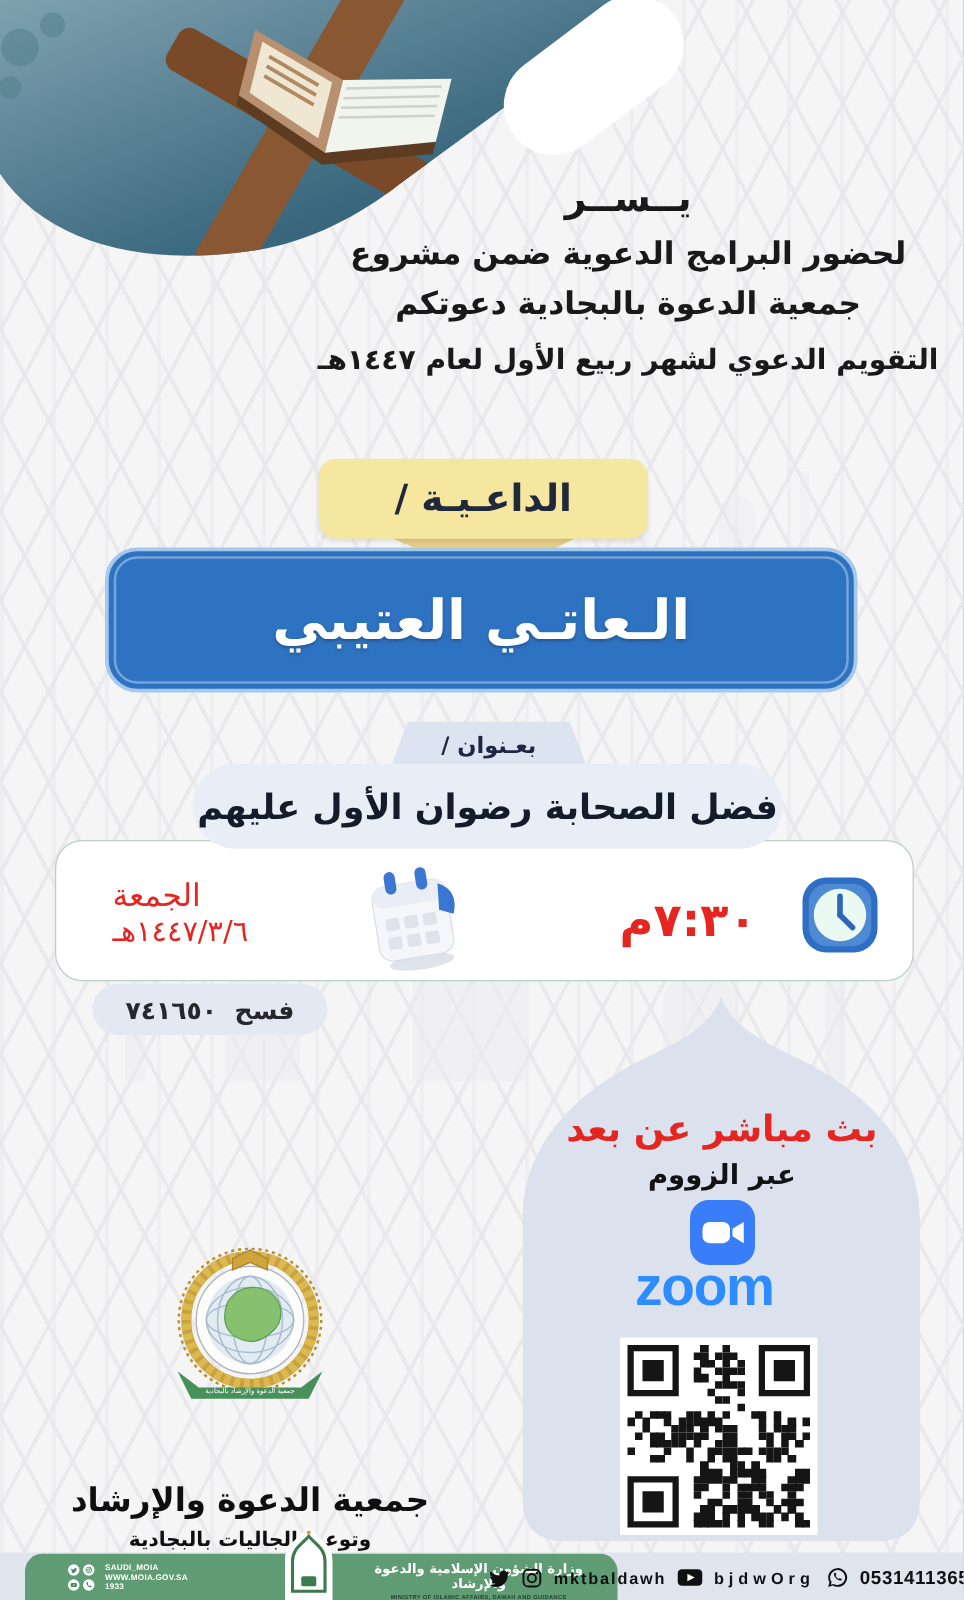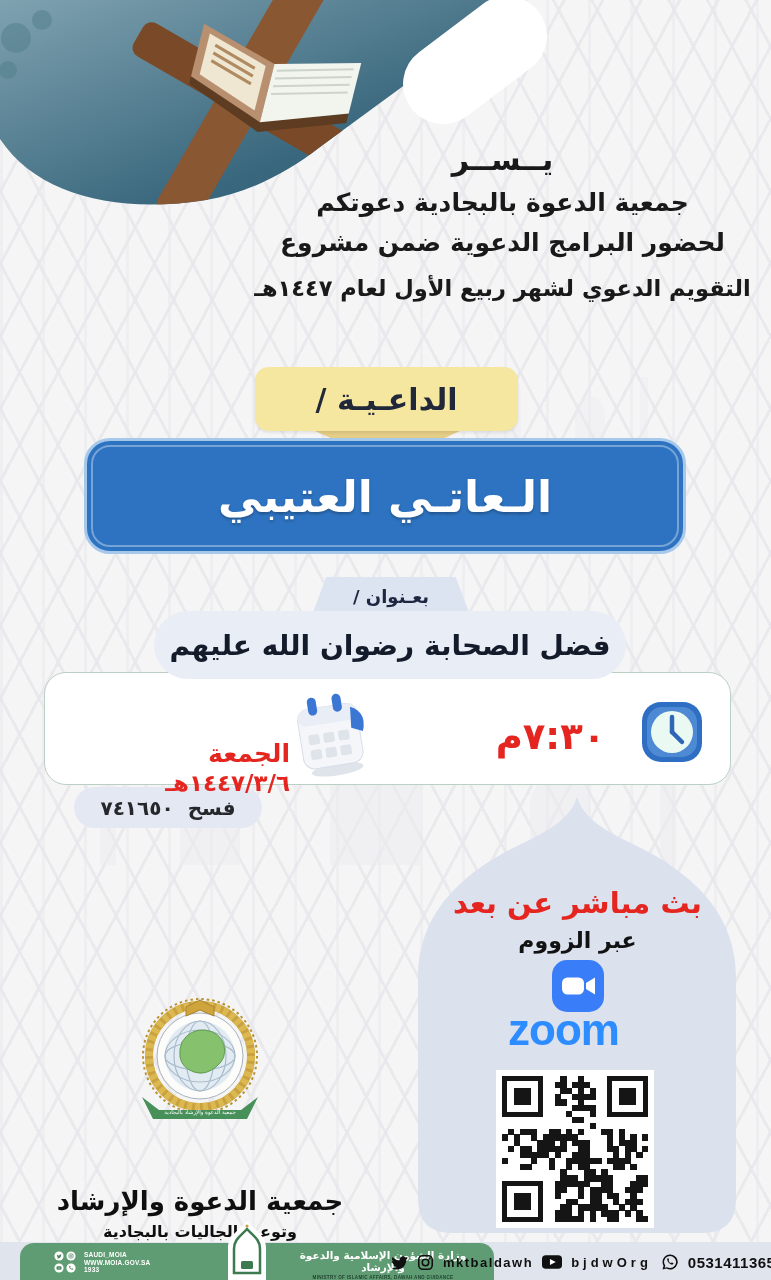--- a/index.html
+++ b/index.html
@@ -35,21 +35,21 @@
   
   .tab-topic{left:312px;top:577px;width:158px;height:38px;background:#dce4f1;
     clip-path:polygon(9% 0,91% 0,100% 100%,0 100%);font-size:18px;font-weight:700;color:#1d2740;z-index:2;}
   .pill-title{left:154px;top:611px;width:472px;height:68px;background:#e9edf6;border-radius:34px;
     font-size:28px;font-weight:700;color:#141c2b;z-index:3;}
 
   
   .schedule{left:44px;top:672px;width:687px;height:113px;background:#fff;border:1.5px solid #bccfc4;
     border-radius:22px;z-index:2;box-sizing:border-box;}
   .time-txt{left:468px;top:715px;width:165px;text-align:center;font-size:37px;font-weight:700;color:#e52620;z-index:3;}
-  .daydate{left:90px;top:739px;width:200px;text-align:right;color:#e52620;font-weight:700;z-index:3;}
+  .daydate{left:90px;top:702px;width:200px;text-align:left;color:#e52620;font-weight:400;z-index:3;}
   .daydate .d1{font-size:25px;}
   .daydate .d2{font-size:23px;margin-top:2px;}
 
   .pill-license{left:74px;top:787px;width:188px;height:41px;background:#e3e8f2;border-radius:21px;
     font-size:20px;font-weight:700;color:#26272b;gap:14px;z-index:2;}
   .bc-head{left:430px;top:886px;width:295px;font-size:29px;font-weight:700;color:#e52620;z-index:4;text-align:center;}
   .bc-sub{left:430px;top:928px;width:295px;font-size:22px;font-weight:700;color:#121212;z-index:4;text-align:center;}
   .zoom-word{left:416px;top:1008px;width:295px;font-size:44px;font-weight:800;color:#2d8cff;z-index:4;
     text-align:center;letter-spacing:-1px;line-height:1;}
   .qr-box{left:496px;top:1070px;width:158px;height:158px;background:#fff;z-index:4;}
@@ -134,38 +134,38 @@
     <g fill="#ececef">
       <path d="M70,120 v-30 a15,15 0 0 1 30,0 v30 z"></path>
       <path d="M145,120 v-48 q0,-19 23,-28 q23,9 23,28 v48 z"></path>
       <path d="M245,120 v-30 a15,15 0 0 1 30,0 v30 z"></path>
       <path d="M30,120 v-65 h8 v65 z M310,120 v-65 h8 v65 z"></path>
     </g>
   </svg>
 
   <div class="abs intro">
     <div class="w1">يــســر</div>
+    <div class="l">لحضور البرامج الدعوية ضمن مشروع</div>
     <div class="l">جمعية الدعوة بالبجادية دعوتكم</div>
-    <div class="l">لحضور البرامج الدعوية ضمن مشروع</div>
     <div class="l3">التقويم الدعوي لشهر ربيع الأول لعام ١٤٤٧هـ</div>
   </div>
 
   <div class="abs ctr badge-speaker">
     <span>الداعـيـة /</span>
   </div>
   <div class="abs badge-tail"></div>
   <div class="abs ctr tab-topic">
     <span>بعـنوان /</span>
   </div>
 
   <div class="abs ctr banner-name">
     <span>الـعاتـي العتيبي</span>
   </div>
   <div class="abs ctr pill-title">
-    <span>فضل الصحابة رضوان الله عليهم</span>
+    <span>فضل الصحابة رضوان الأول عليهم</span>
   </div>
 
   <div class="abs schedule"></div>
 
   <svg class="abs" width="64" height="64" viewBox="0 0 64 64" style="left:640px;top:700px;z-index:3">
     <rect x="2" y="2" width="60" height="60" rx="19" fill="#2f6fc3"></rect>
     <rect x="7" y="7" width="50" height="50" rx="15" fill="#4e8ad4"></rect>
     <circle cx="32" cy="32" r="21" fill="#eafaf3"></circle>
     <g stroke="#2f66b8" stroke-width="4.5" stroke-linecap="round">
       <line x1="32" y1="32" x2="32" y2="17"></line>

